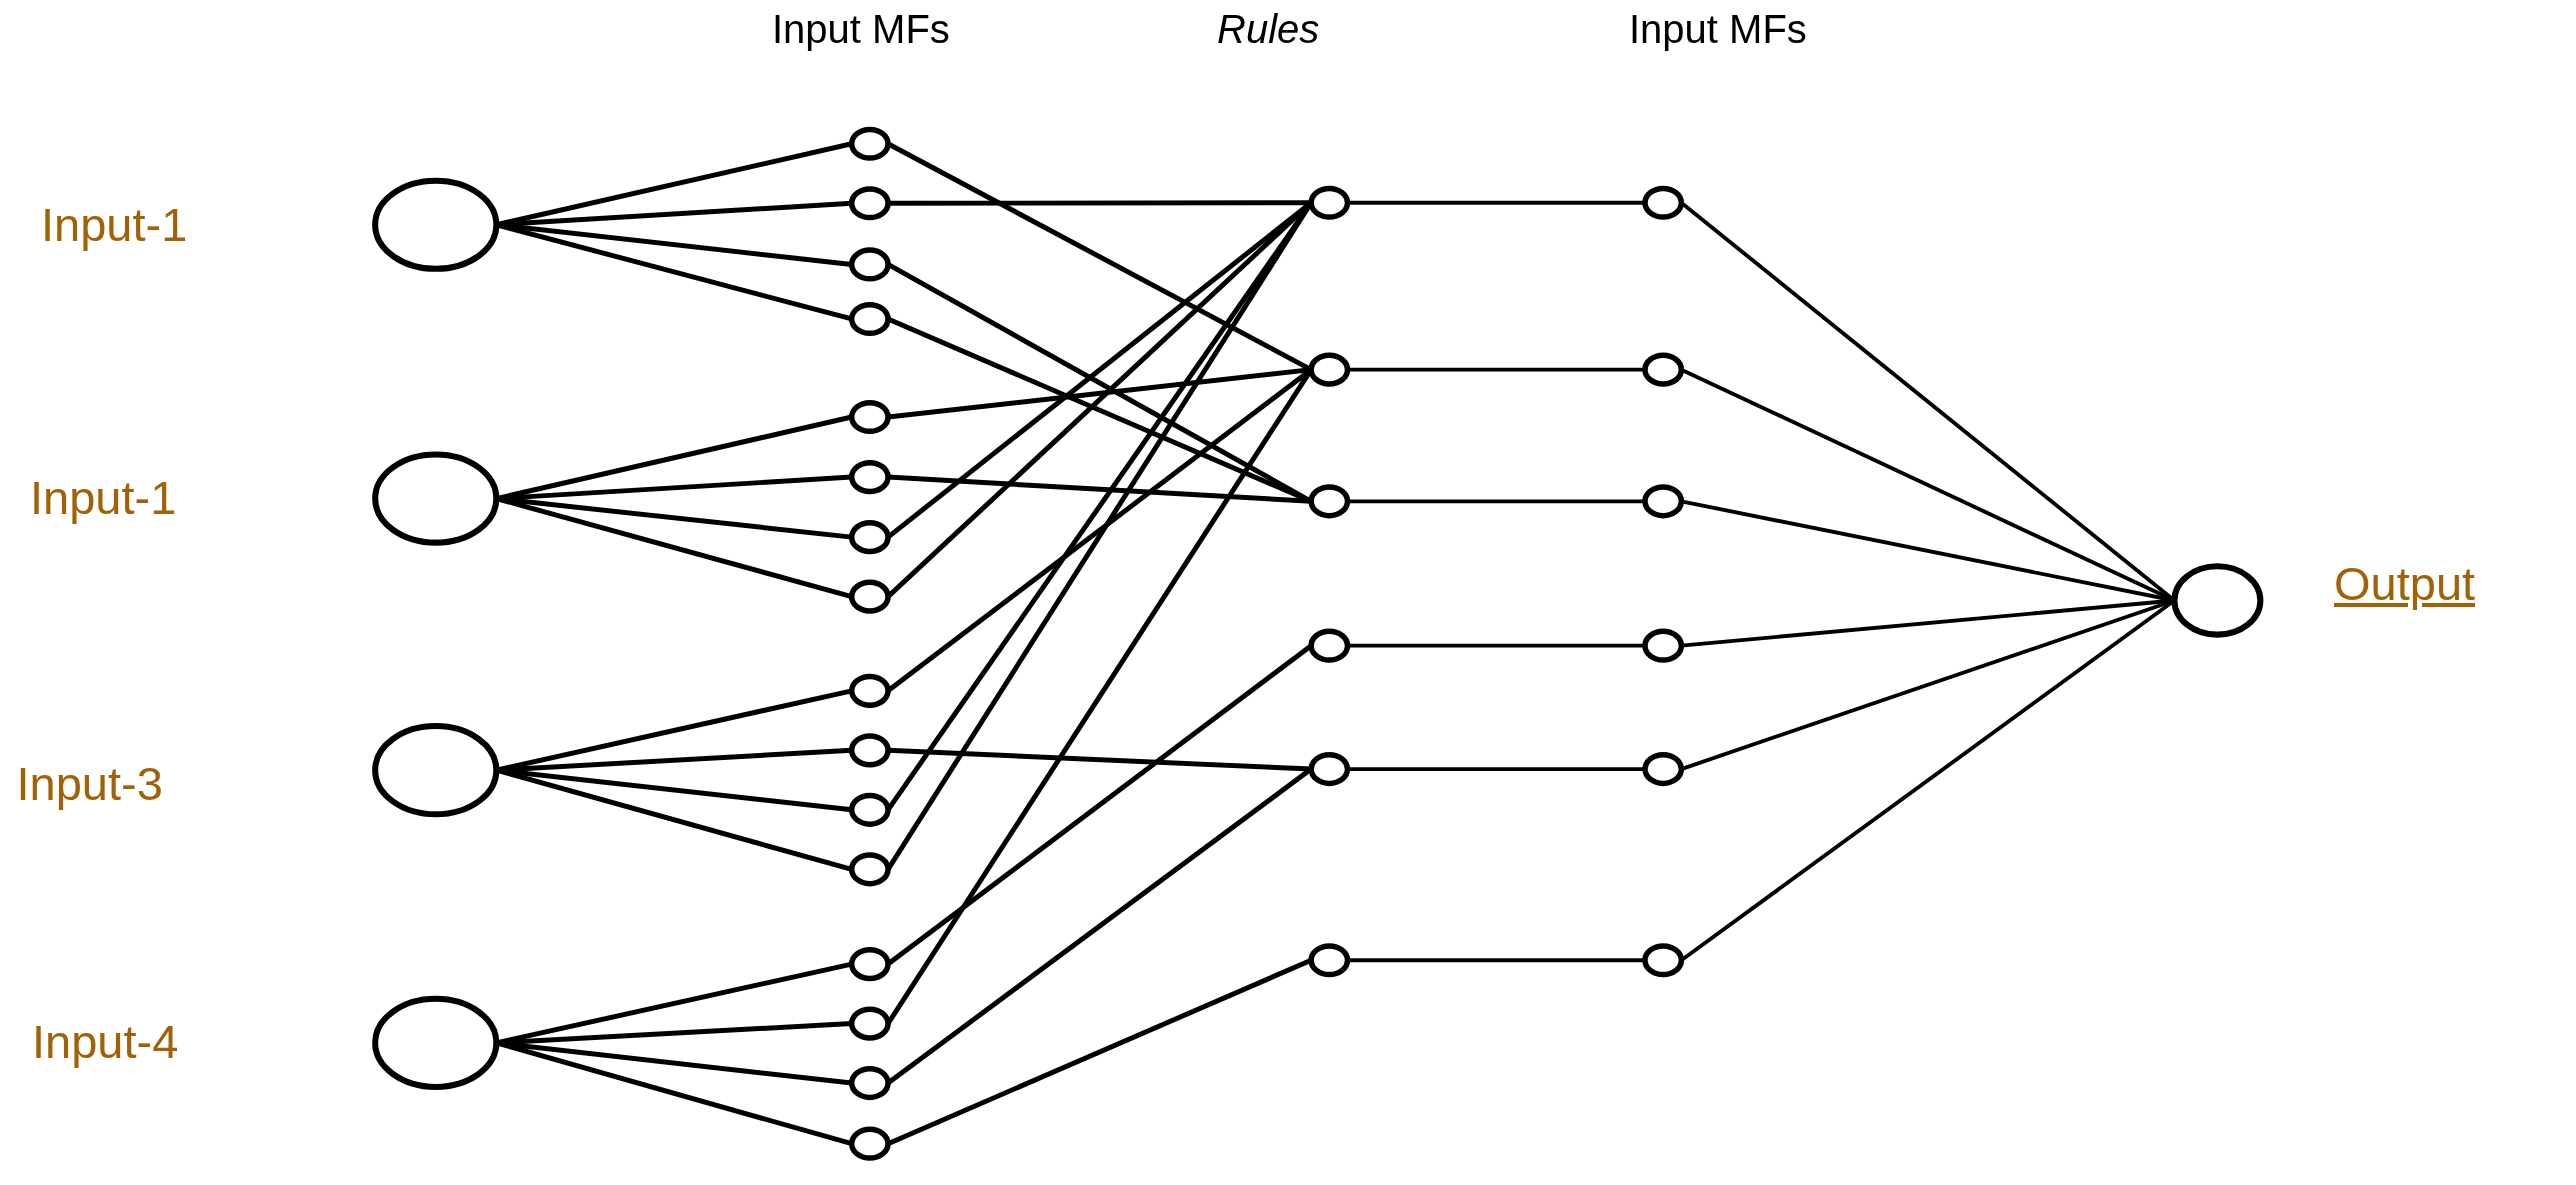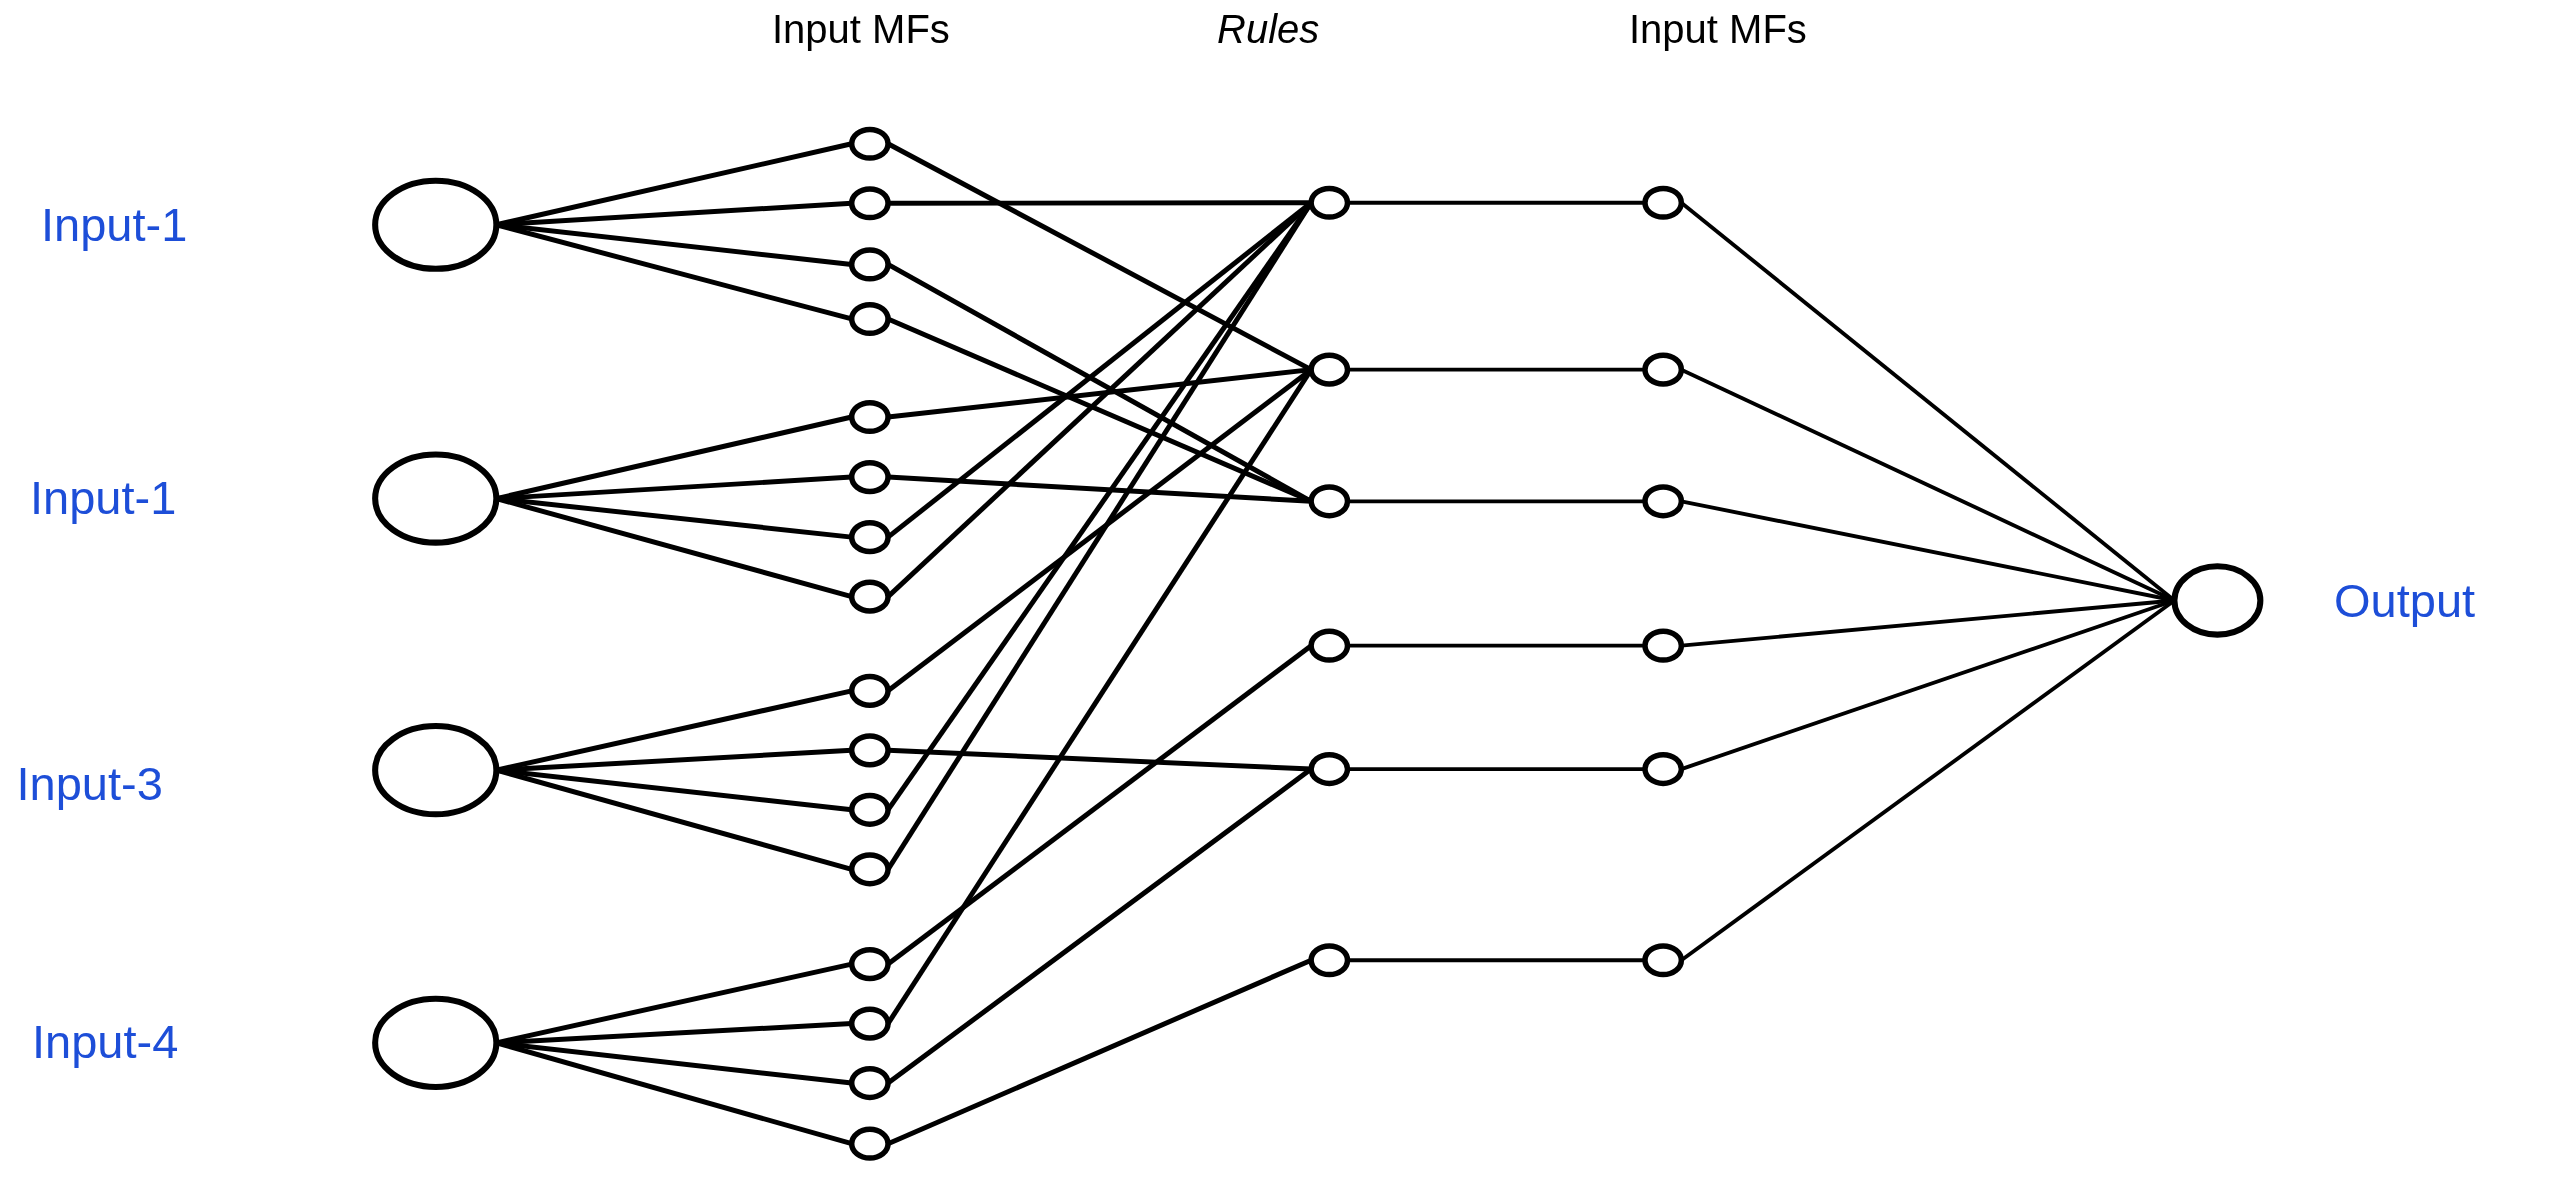--- a/index.html
+++ b/index.html
@@ -30,21 +30,21 @@
     font-size: 40px;
     line-height: 1;
     white-space: nowrap;
     color: #000000;
   }
   .side-label {
     position: absolute;
     font-size: 47px;
     line-height: 1;
     white-space: nowrap;
-    color: #1d4ed8;
+    color: #a16207;
   }
 </style>
 </head>
 <body>
 
 <div id="stage">
 
   <svg id="net" viewBox="0 0 4674 2151">
     <g id="edges-input-to-mf">
         <line x1="900" y1="408" x2="1545" y2="261" stroke="#000000" stroke-width="9" stroke-linecap="butt"></line>
@@ -145,16 +145,16 @@
 
   <div class="col-header" style="left:772px; top:8.8px;">Input MFs</div>
   <div class="col-header" style="left:1217px; top:8.8px;font-style:italic;">Rules</div>
   <div class="col-header" style="left:1629px; top:8.8px;">Input MFs</div>
 
   <div class="side-label" style="left:41px; top:201px;">Input-1</div>
   <div class="side-label" style="left:30px; top:474px;">Input-1</div>
   <div class="side-label" style="left:16.5px; top:745px;margin-top:15px;">Input-3</div>
   <div class="side-label" style="left:32px; top:1018px;">Input-4</div>
 
-  <div class="side-label" style="left:2334px; top:577px;">Output</div>
+  <div class="side-label" style="left:2334px; top:560px;text-decoration:underline;">Output</div>
 
 </div>
 
 
 </body></html>

